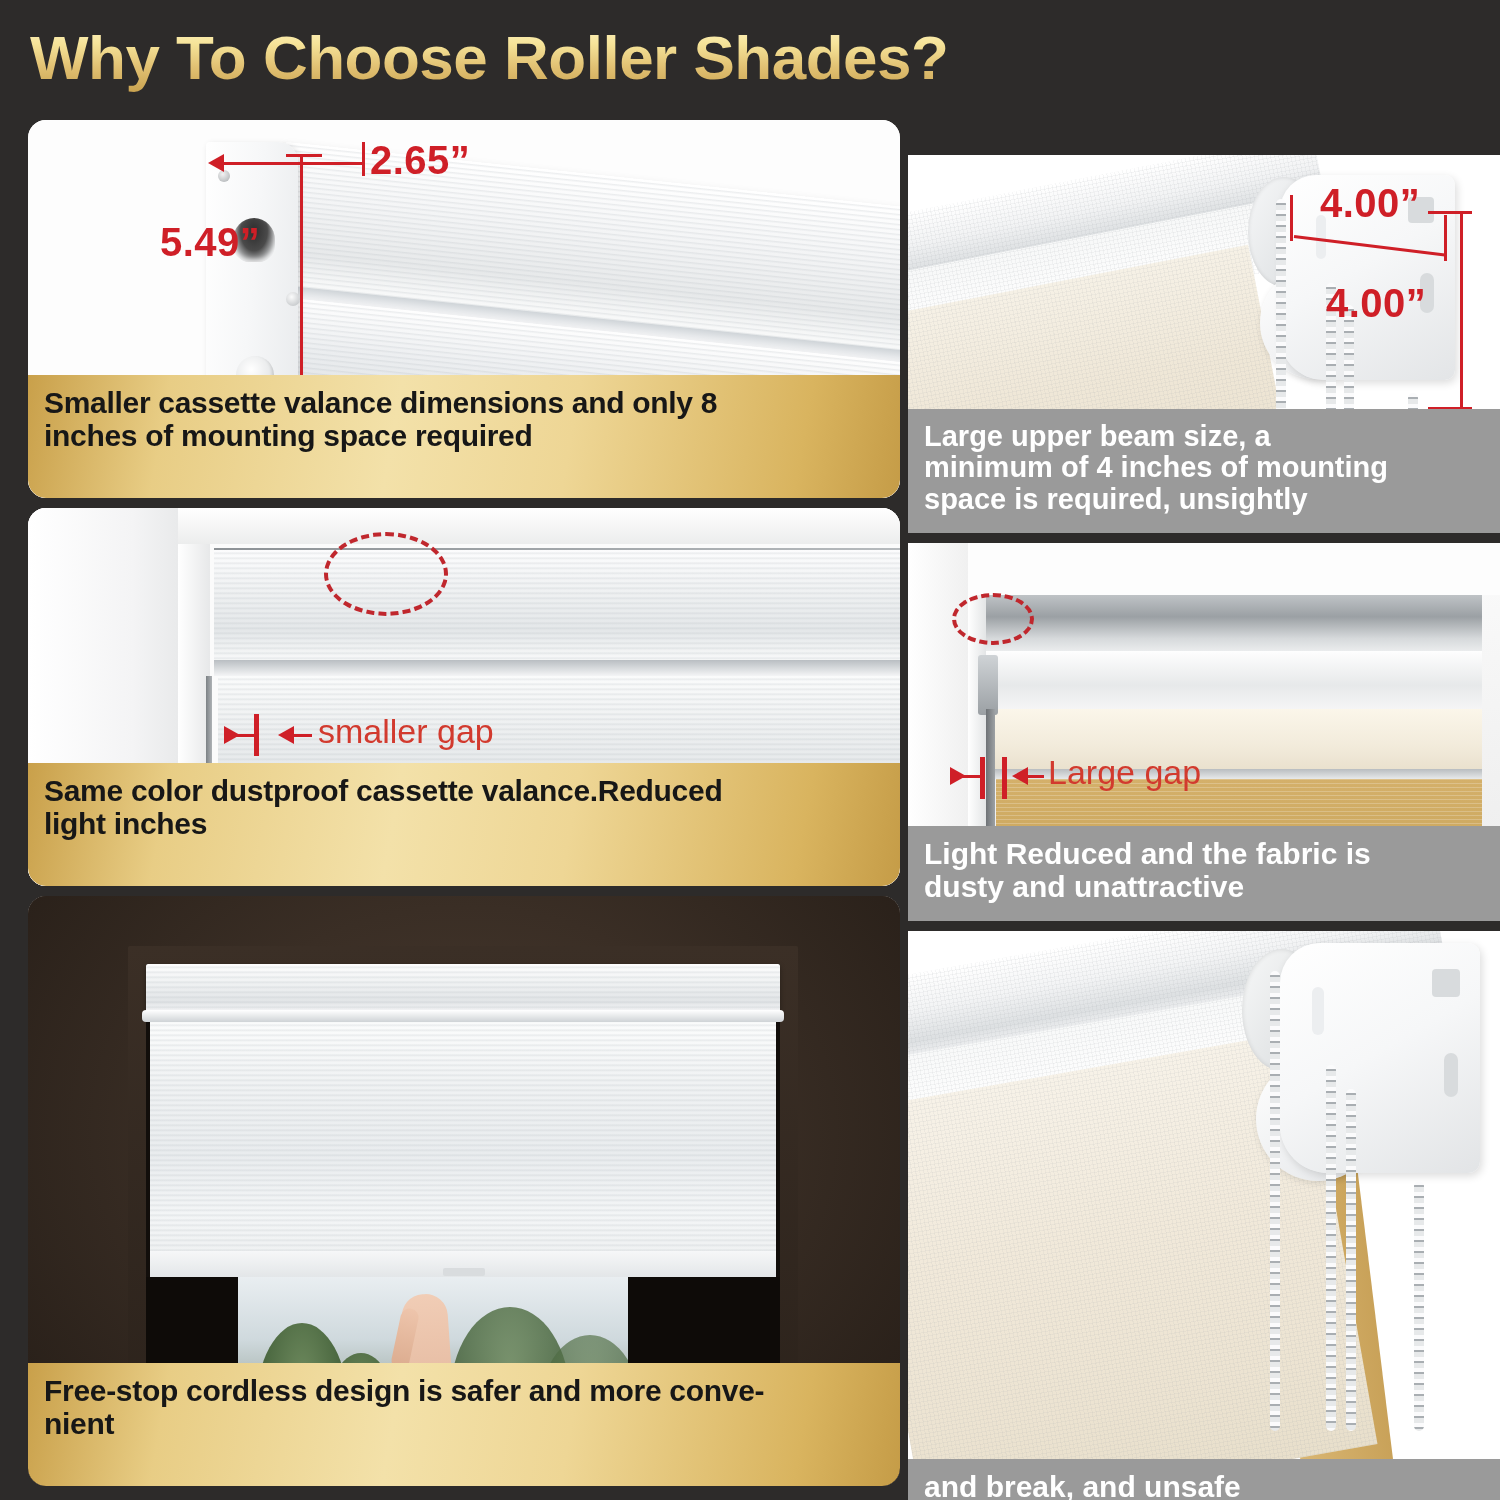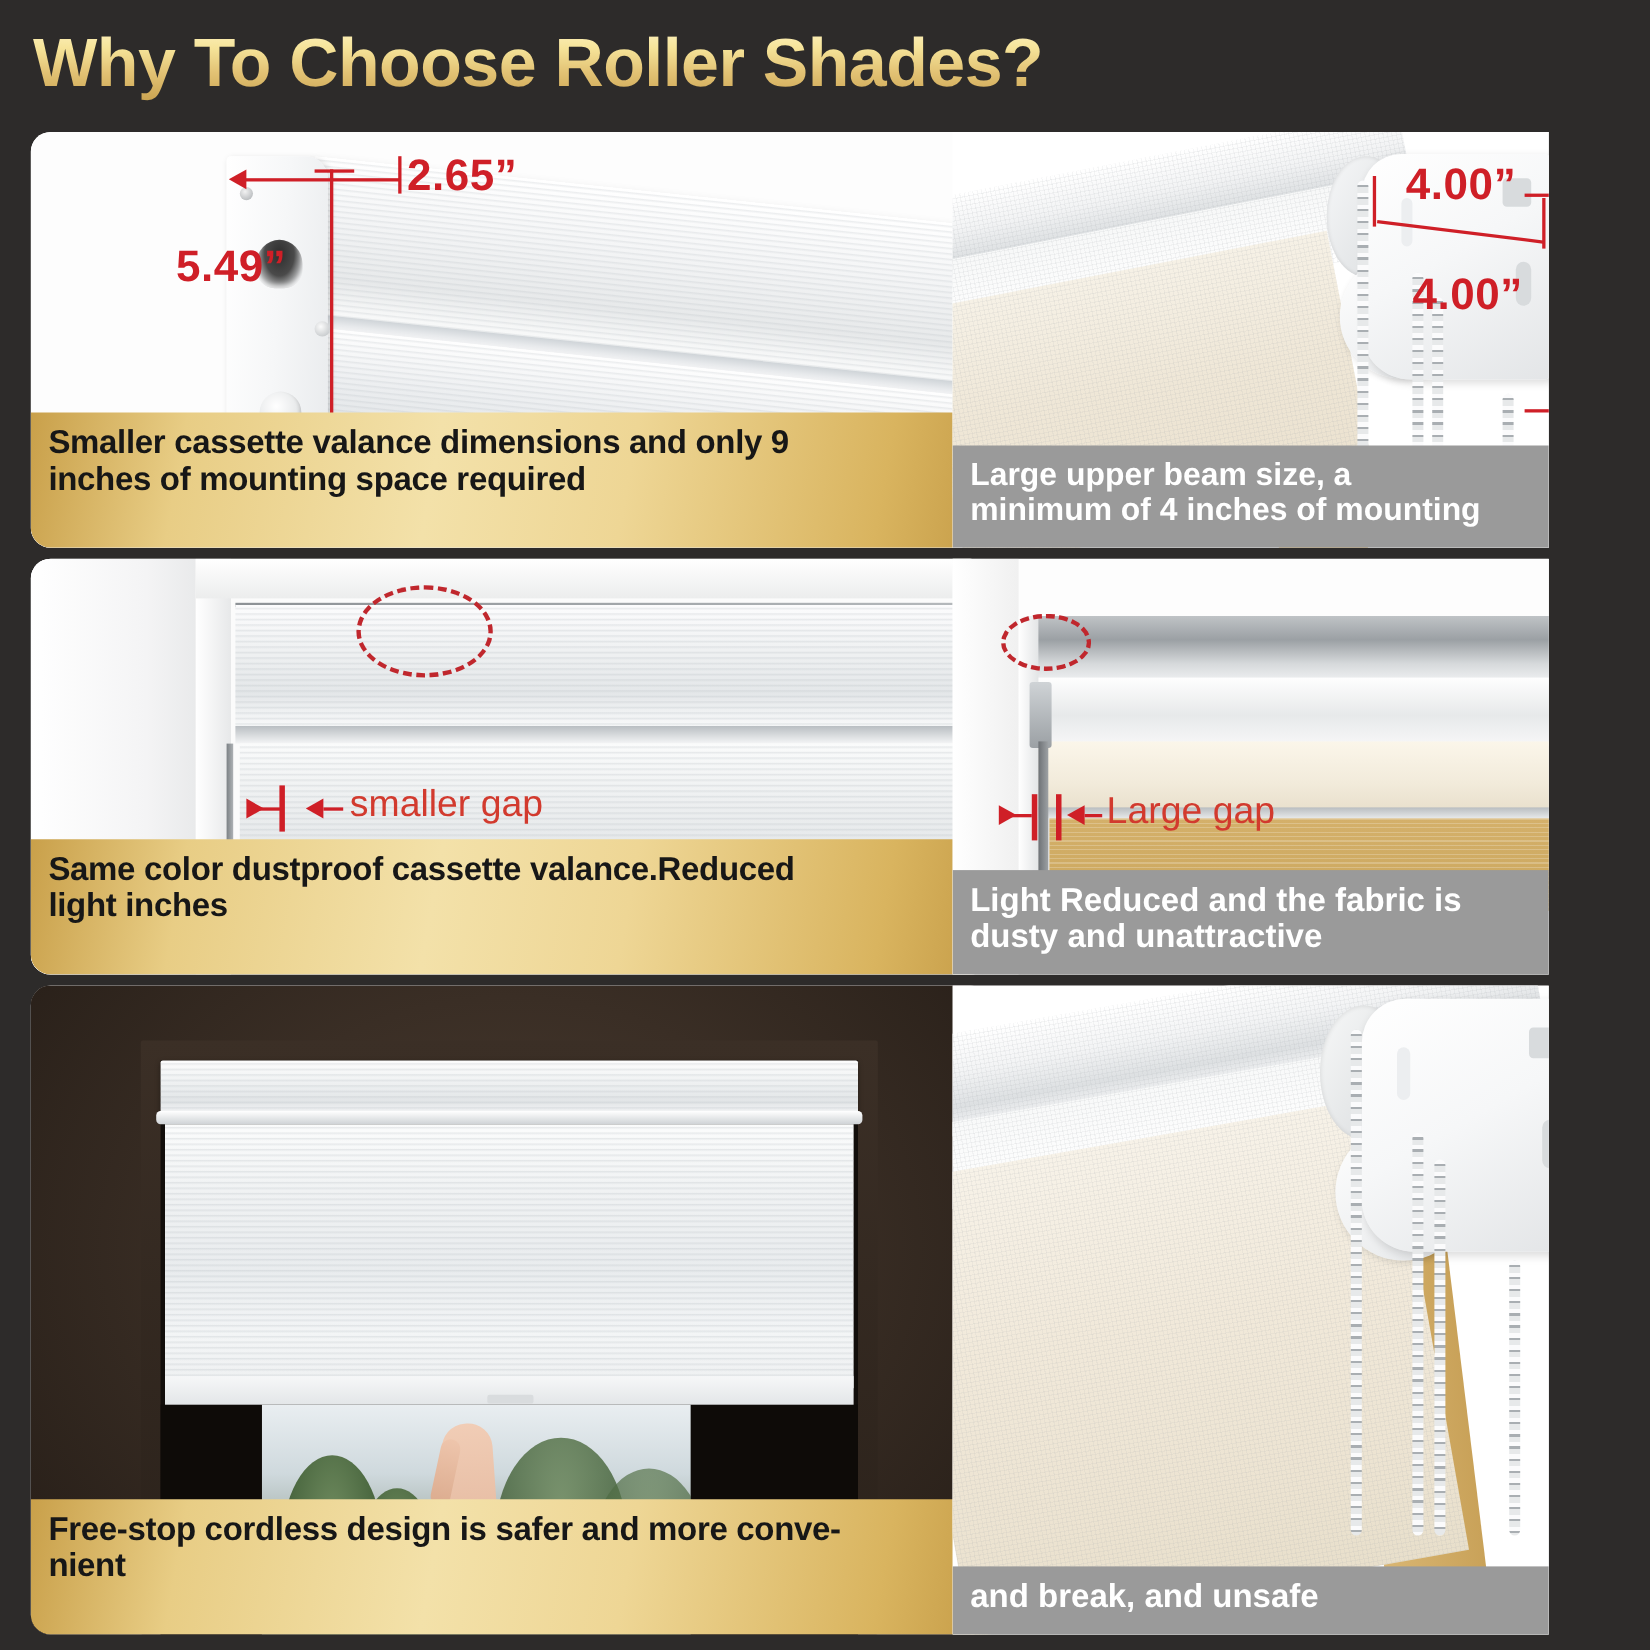--- a/index.html
+++ b/index.html
@@ -24,21 +24,21 @@
 
   
   .grid { position:absolute; left:0; top:110px; width:1500px; height:1390px; }
 
   .panel { position:absolute; overflow:hidden; background:#ffffff; }
   .panel.left  { border-radius:18px; }
   .panel.right { border-radius:0; }
 
   
   .c-left  { left:28px;  width:872px; }
-  .c-right { left:866px; width:542px; }
+  .c-right { left:908px; width:592px;margin-top:35px; }
   .r1 { top:10px;  height:378px; }
   .r2 { top:398px; height:378px; }
   .r3 { top:786px; height:590px; }
 
   .photo { position:absolute; inset:0; }
 
   
   .caption {
     position:absolute; left:0; right:0; bottom:0;
     padding:12px 16px 14px 16px;
@@ -337,21 +337,21 @@
     </div>
 
     <div>
       <div class="red-line-v" style="left:272px; top:34px; height:282px;"></div>
       <div class="tick-h" style="left:258px; top:34px; width:36px;"></div>
       <div class="tick-h" style="left:258px; top:314px; width:36px;"></div>
       <div class="dim-label" style="position:absolute; left:132px; top:100px;">5.49”</div>
     </div>
 
     <div class="caption gold">
-      <span class="line">Smaller cassette valance dimensions and only 9</span>
+      <span class="line">Smaller cassette valance dimensions and only 8</span>
       <span class="line">inches of mounting space required</span>
     </div>
   </div>
 
   <div class="panel right c-right r1">
     <div class="photo">
       <div class="p2-bg"></div>
       <div class="p2-tube">
           <div class="p2-weave"></div>
         </div>
@@ -384,20 +384,21 @@
     <div>
       <div class="red-line-v" style="left:552px; top:56px; height:198px;"></div>
       <div class="tick-h" style="left:520px; top:56px; width:44px;"></div>
       <div class="tick-h" style="left:520px; top:252px; width:44px;"></div>
       <div class="dim-label" style="position:absolute; left:418px; top:126px;">4.00”</div>
     </div>
 
     <div class="caption gray tall">
       <span class="line">Large upper beam size, a</span>
       <span class="line">minimum of 4 inches of mounting</span>
+      <span class="line">space is required, unsightly</span>
     </div>
   </div>
 
   <div class="panel left c-left r2">
     <div class="photo">
       <div class="p3-bg"></div>
       <div class="p3-wallL"></div>
       <div class="p3-jamb"></div>
       <div class="p3-head"></div>
       <div class="p3-topline"></div>

